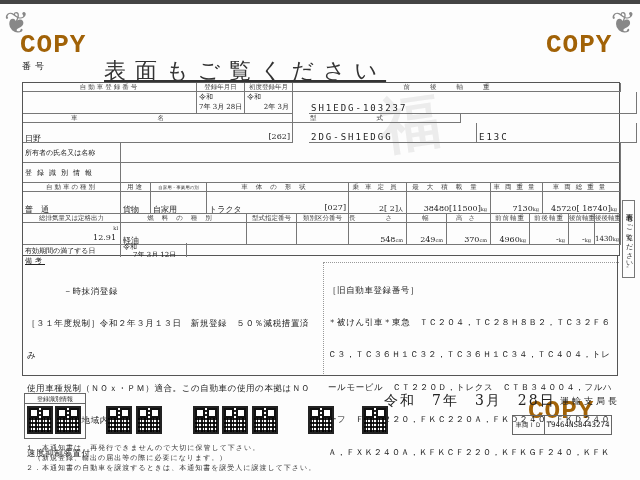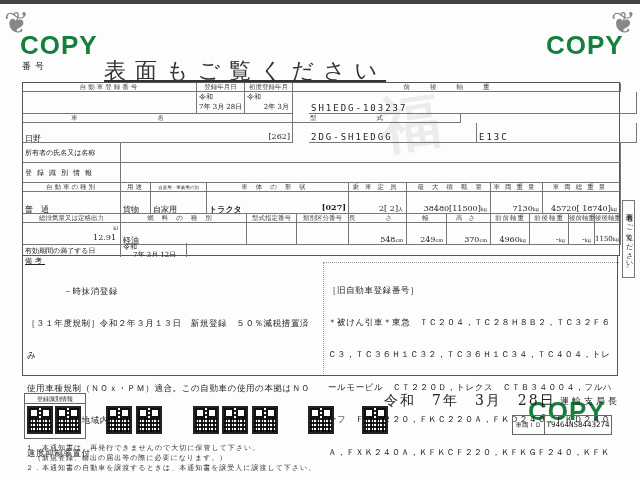--- a/index.html
+++ b/index.html
@@ -2,21 +2,21 @@
 <html><head>
 <meta charset="utf-8">
 <style>
   * { box-sizing: border-box; margin: 0; padding: 0; }
   html, body { width: 640px; height: 480px; overflow: hidden; background: #ffffff; }
   body { font-family: "DejaVu Serif", "Liberation Serif", serif; color: #222; position: relative; }
   .page { position: absolute; left: 0; top: 0; width: 640px; height: 480px; background: #fdfdfd; border-top: 4px solid #444; }
   .corner { position: absolute; top: 4px; width: 36px; height: 80px; color: #888; font-size: 30px; line-height: 30px; }
   .corner.left { left: 4px; }
   .corner.right { right: 4px; text-align: right; }
-  .wm-copy { position: absolute; font-family: Liberation Sans, sans-serif; font-weight: bold; color: #15803d; font-size: 26px; letter-spacing: 1px; }
+  .wm-copy { position: absolute; font-family: Liberation Mono, monospace; font-weight: bold; color: #a16207; font-size: 26px; letter-spacing: 1px; }
   .wm-big { position: absolute; font-family: "DejaVu Sans", sans-serif; font-weight: bold; color: #ececec; font-size: 60px; transform: rotate(-8deg); }
   .bango { position: absolute; left: 22px; top: 56px; font-size: 9px; letter-spacing: 4px; }
   .title { position: absolute; left: 104px; top: 52px; font-size: 22px; letter-spacing: 9px; color: #333; text-decoration: underline; text-underline-offset: 2px; }
   .grid { position: absolute; border: 1px solid #555; background: transparent; }
   .cell { position: absolute; border-right: 1px solid #777; border-bottom: 1px solid #777; font-size: 8px; overflow: hidden; white-space: nowrap; }
   .hdr { font-size: 6.5px; color: #444; text-align: center; letter-spacing: 2px; line-height: 9px; }
   .val { font-family: "DejaVu Sans Mono", "Liberation Mono", monospace; font-size: 9px; letter-spacing: 2px; margin-left: 16px; }
   .small { font-size: 7px; }
   .r { text-align: right; padding-right: 3px; }
   .unit { font-size: 5px; }
@@ -89,28 +89,28 @@
     <div class="cell small" style="left:0; top:60px; width:98px; height:20px; line-height:20px; padding-left:2px;">所有者の氏名又は名称</div>
     <div class="cell" style="left:98px; top:60px; width:500px; height:20px;"></div>
     <div class="cell small" style="left:0; top:80px; width:98px; height:20px; line-height:20px; padding-left:2px; letter-spacing:5px;">登録識別情報</div>
     <div class="cell" style="left:98px; top:80px; width:500px; height:20px;"></div>
 
     <div class="cell hdr" style="left:0; top:100px; width:98px; height:9px;">自動車の種別</div>
     <div class="cell hdr" style="left:98px; top:100px; width:30px; height:9px;">用途</div>
     <div class="cell hdr" style="left:128px; top:100px; width:56px; height:9px; font-size:4.5px; letter-spacing:0;">自家用・事業用の別</div>
     <div class="cell hdr" style="left:184px; top:100px; width:142px; height:9px; letter-spacing:8px;">車体の形状</div>
     <div class="cell hdr" style="left:326px; top:100px; width:58px; height:9px; letter-spacing:6px;">乗車定員</div>
-    <div class="cell hdr" style="left:384px; top:100px; width:84px; height:9px; letter-spacing:8px;text-align:right;">最大積載量</div>
+    <div class="cell hdr" style="left:384px; top:100px; width:84px; height:9px; letter-spacing:8px;">最大積載量</div>
     <div class="cell hdr" style="left:468px; top:100px; width:52px; height:9px; letter-spacing:5px;">車両重量</div>
     <div class="cell hdr" style="left:520px; top:100px; width:78px; height:9px; letter-spacing:5px;">車両総重量</div>
 
     <div class="cell" style="left:0; top:109px; width:98px; height:22px; padding:12px 0 0 2px; letter-spacing:8px;">普通</div>
     <div class="cell" style="left:98px; top:109px; width:30px; height:22px; padding:12px 0 0 2px;">貨物</div>
     <div class="cell" style="left:128px; top:109px; width:56px; height:22px; padding:12px 0 8px 2px;">自家用</div>
-    <div class="cell" style="left:184px; top:109px; width:142px; height:22px; padding:12px 0 0 2px;font-weight:bold;">
+    <div class="cell" style="left:184px; top:109px; width:142px; height:22px; padding:12px 0 0 2px;">
       <span>トラクタ</span>
       <span style="position:absolute; right:2px; bottom:1px;">[027]</span>
     </div>
     <div class="cell r" style="left:326px; top:109px; width:58px; height:22px; padding-top:12px;">
       <span>2[ 2]</span><span class="unit">人</span>
     </div>
     <div class="cell r" style="left:384px; top:109px; width:84px; height:22px; padding-top:12px;">
       <span>38480[11500]</span><span class="unit">kg</span>
     </div>
     <div class="cell r" style="left:468px; top:109px; width:52px; height:22px; padding-top:12px;">
@@ -151,21 +151,21 @@
     <div class="cell r" style="left:468px; top:140px; width:39px; height:22px; padding-top:12px;">
       <span>4960</span><span class="unit">kg</span>
     </div>
     <div class="cell r" style="left:507px; top:140px; width:39px; height:22px; padding-top:12px;">
       <span>-</span><span class="unit">kg</span>
     </div>
     <div class="cell r" style="left:546px; top:140px; width:26px; height:22px; padding-top:12px;">
       <span>-</span><span class="unit">kg</span>
     </div>
     <div class="cell r" style="left:572px; top:140px; width:26px; height:22px; padding-top:12px; font-size:7px;">
-      <span>1150</span><span class="unit">kg</span>
+      <span>1430</span><span class="unit">kg</span>
     </div>
 
     <div class="cell small" style="left:0; top:162px; width:98px; height:12px; line-height:12px; padding-left:2px; border-bottom:none;">有効期間の満了する日</div>
     <div class="cell small" style="left:98px; top:160px; width:66px; height:14px; border-bottom:none; line-height:8px; padding-left:2px;">
       <div>令和</div>
       <div style="padding-left:10px;">7年 3月 12日</div>
     </div>
   </div>
 
   <div class="side-note">表面もご覧ください。</div>

